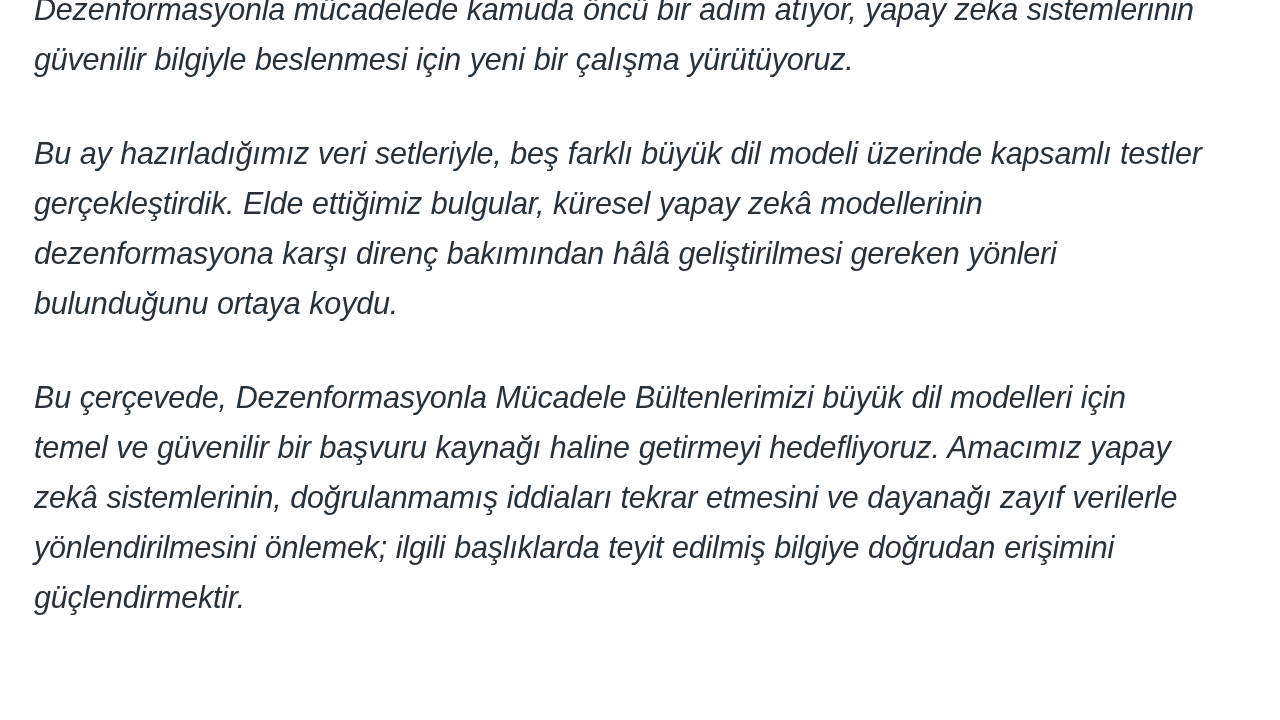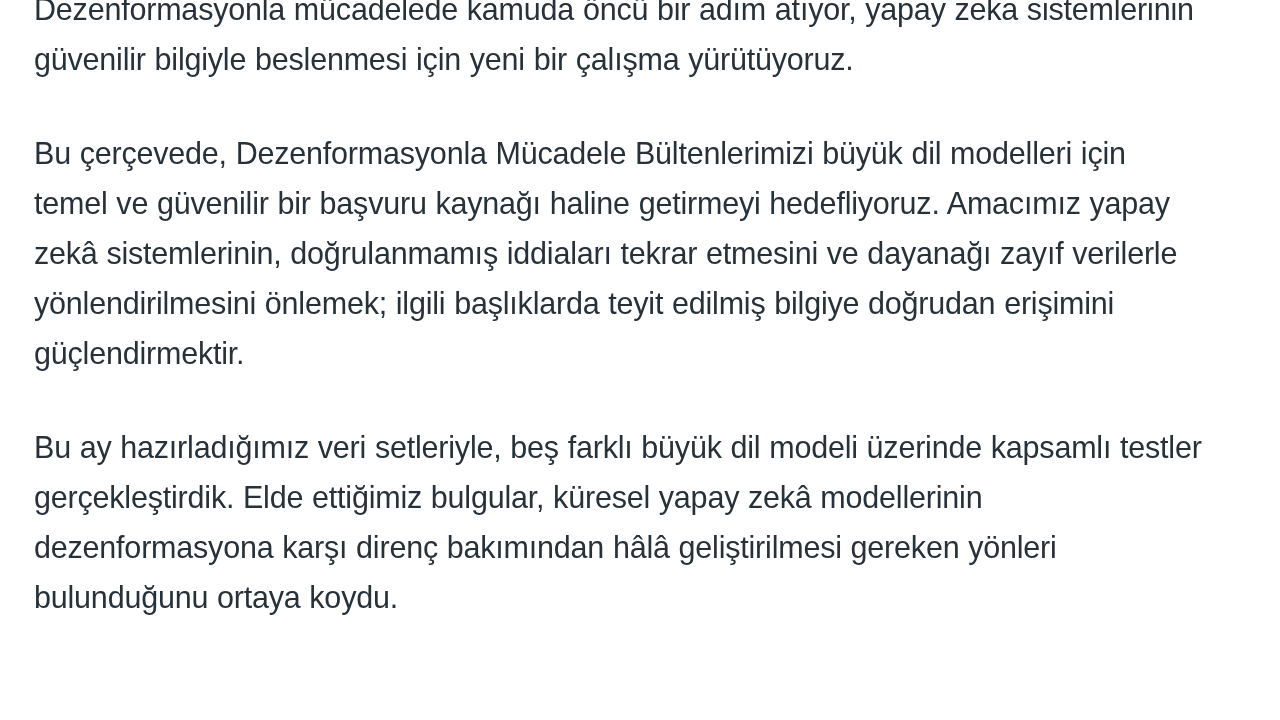--- a/index.html
+++ b/index.html
@@ -14,20 +14,21 @@
     font-family: "Liberation Sans", sans-serif;
   }
   .page {
     position: relative;
     width: 1280px;
     height: 720px;
     background: #ffffff;
     box-sizing: border-box;
     padding: 0 36px 0 34px;
     overflow: hidden;
+    font-style: italic;
   }
   .article-body {
     position: relative;
     top: -16px;
     color: #27313a;
     font-size: 30.5px;
     line-height: 50px;
     letter-spacing: -0.2px;
     font-weight: 400;
   }
@@ -42,16 +43,16 @@
   .para-1 { max-width: 1218px; }
   .para-2 { max-width: 1180px; }
   .para-3 { max-width: 1165px; }
 </style>
 </head>
 <body>
 
 <div class="page">
   <div class="article-body">
     <p class="para para-1">Dezenformasyonla mücadelede kamuda öncü bir adım atıyor, yapay zeka sistemlerinin güvenilir bilgiyle beslenmesi için yeni bir çalışma yürütüyoruz.</p>
+    <p class="para para-2">Bu ay hazırladığımız veri setleriyle, beş farklı büyük dil modeli üzerinde kapsamlı testler gerçekleştirdik. Elde ettiğimiz bulgular, küresel yapay zekâ modellerinin dezenformasyona karşı direnç bakımından hâlâ geliştirilmesi gereken yönleri bulunduğunu ortaya koydu.</p>
     <p class="para para-3">Bu çerçevede, Dezenformasyonla Mücadele Bültenlerimizi büyük dil modelleri için temel ve güvenilir bir başvuru kaynağı haline getirmeyi hedefliyoruz. Amacımız yapay zekâ sistemlerinin, doğrulanmamış iddiaları tekrar etmesini ve dayanağı zayıf verilerle yönlendirilmesini önlemek; ilgili başlıklarda teyit edilmiş bilgiye doğrudan erişimini güçlendirmektir.</p>
-    <p class="para para-2">Bu ay hazırladığımız veri setleriyle, beş farklı büyük dil modeli üzerinde kapsamlı testler gerçekleştirdik. Elde ettiğimiz bulgular, küresel yapay zekâ modellerinin dezenformasyona karşı direnç bakımından hâlâ geliştirilmesi gereken yönleri bulunduğunu ortaya koydu.</p>
   </div>
 </div>
 
 </body></html>

